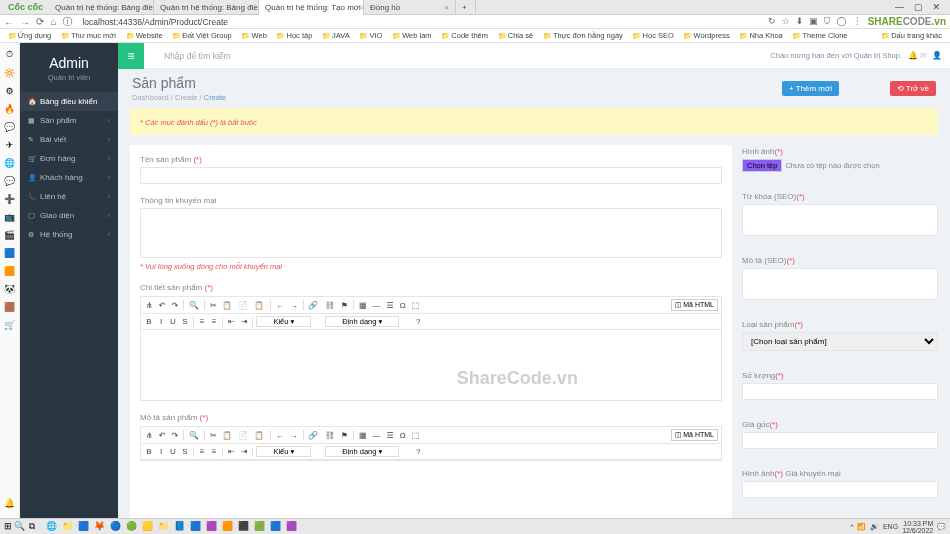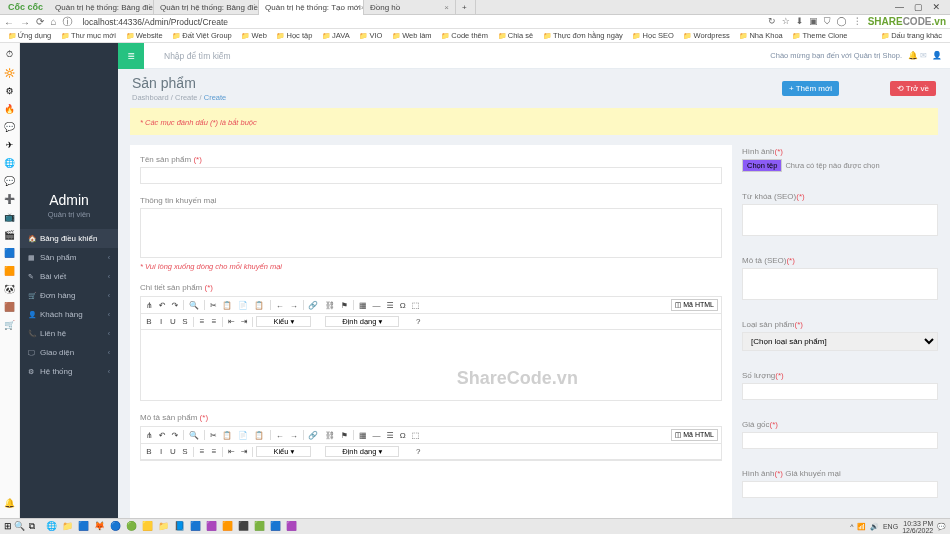--- a/index.html
+++ b/index.html
@@ -23,21 +23,21 @@
 
 .bookmark-bar { height:14px; background:#fff; display:flex; align-items:center; padding:0 4px; gap:2px; border-bottom:1px solid #e0e0e0; }
 .bm { font-size:7.5px; color:#444; padding:0 4px; display:flex; align-items:center; gap:1px; }
 .bm::before { content:"📁"; font-size:7px; }
 
 
 .viewport { display:flex; height:calc(100% - 43px - 16px); }
 .icon-rail { width:20px; background:#fafafa; border-right:1px solid #e8e8e8; display:flex; flex-direction:column; align-items:center; gap:8px; padding-top:6px; font-size:9px; }
 .icon-rail .bell { margin-top:auto; margin-bottom:10px; }
 
-.sidebar { width:98px; background:#2b3643; color:#b4bcc8; display:flex; flex-direction:column;justify-content:center; }
+.sidebar { width:98px; background:#2b3643; color:#b4bcc8; display:flex; flex-direction:column; }
 .sb-head { text-align:center; padding:12px 0 10px; }
 .sb-head .ttl { font-size:14px; color:#fff; font-weight:300; }
 .sb-head .sub { font-size:7.5px; color:#8a95a5; margin-top:2px; }
 .sb-menu { list-style:none; }
 .sb-item { display:flex; align-items:center; gap:4px; padding:5px 8px; font-size:8px; cursor:pointer; }
 .sb-item.active { background:#364150; color:#fff; }
 .sb-item .chev { margin-left:auto; font-size:7px; color:#708096; }
 .sb-ico { width:8px; font-size:7px; }
 
 .main { flex:1; background:#eef1f5; overflow-y:auto; overflow-x:hidden; position:relative; }

